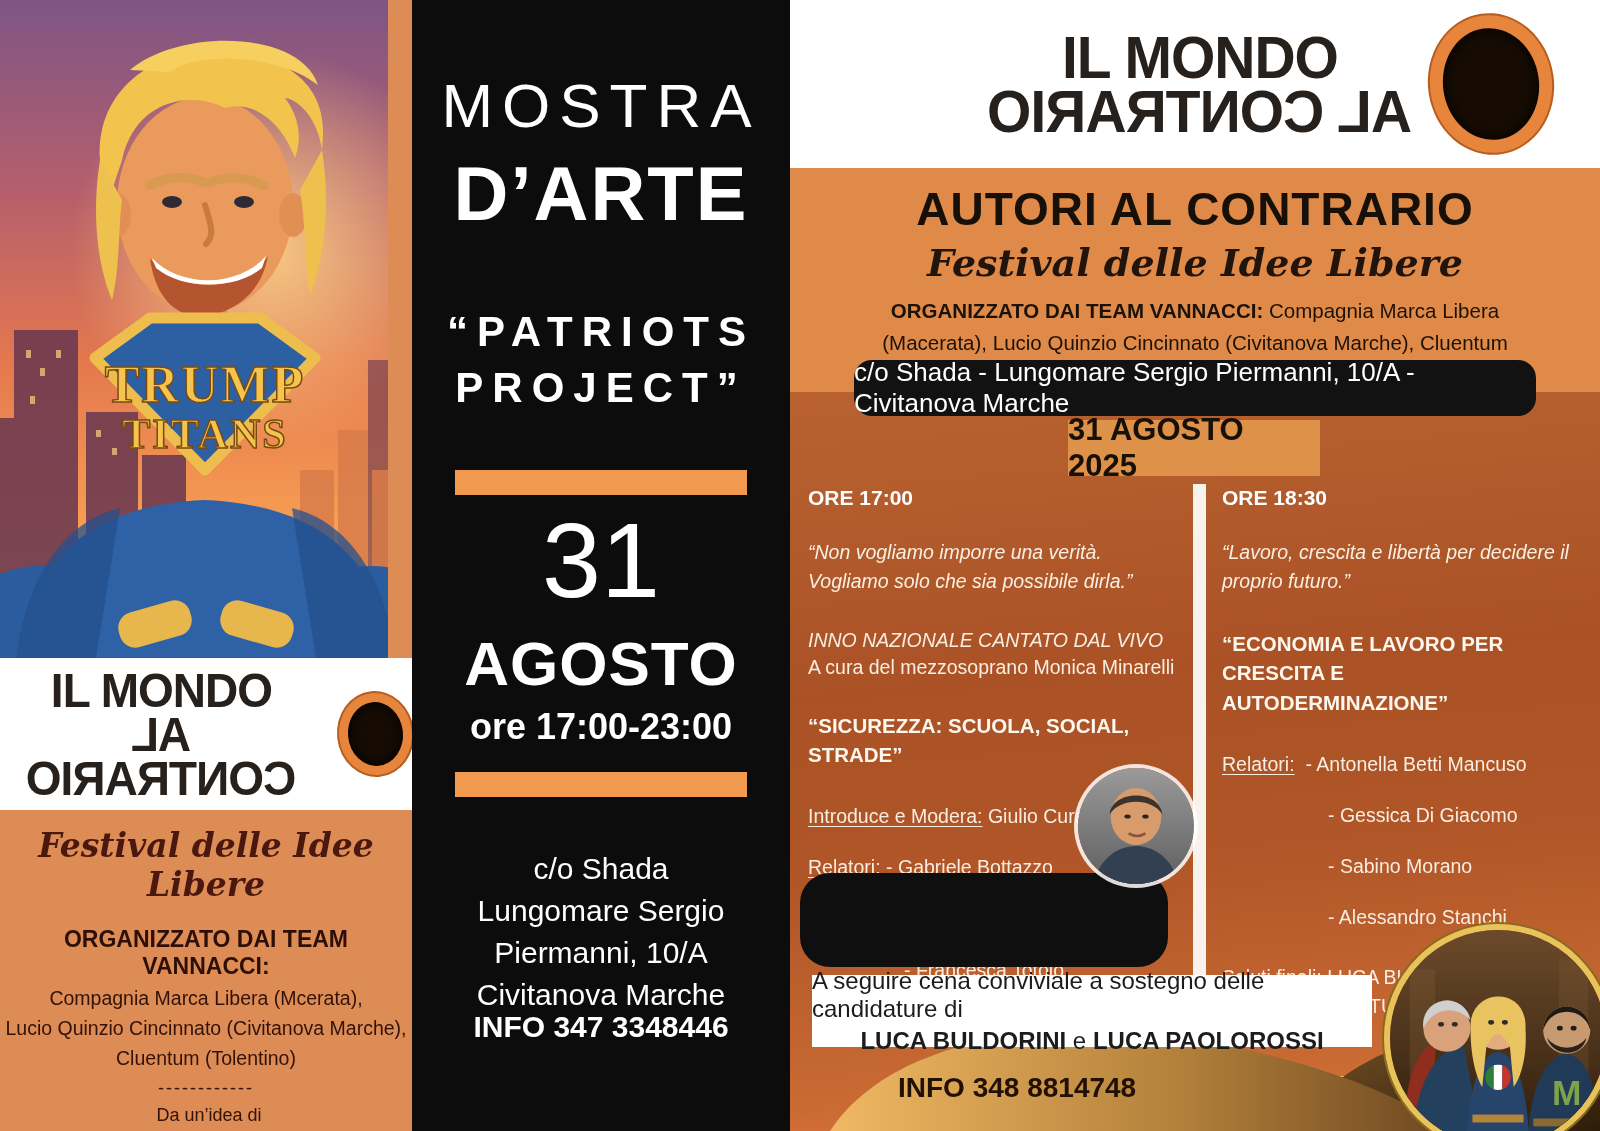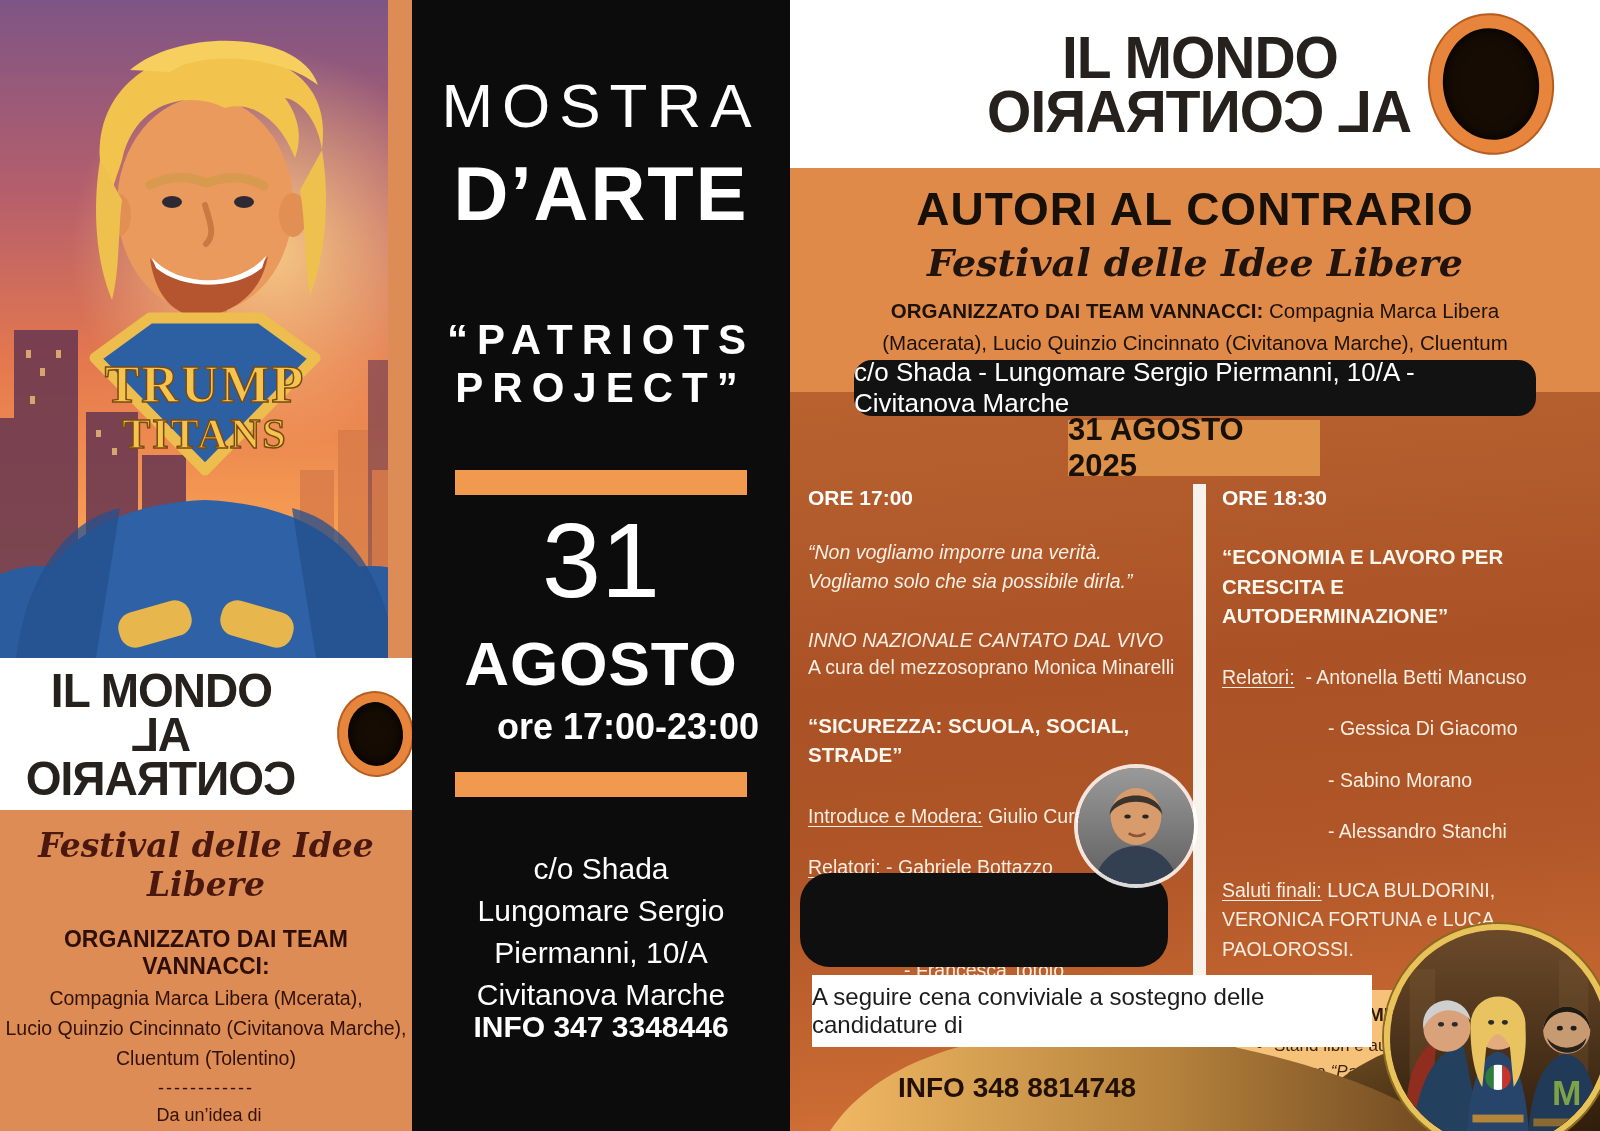--- a/index.html
+++ b/index.html
@@ -28,28 +28,28 @@
   .org-line-l{font-size:19.5px;margin-top:7px;color:#331209;}
   .dashes{font-size:18px;letter-spacing:2px;margin-top:8px;color:#331209;}
   .credit-line{font-size:18px;margin-top:6px;color:#331209;padding-left:6px;}
 
   
   .center-panel{position:absolute;left:412px;top:0;width:378px;height:1131px;background:#0c0c0c;
                 color:#ffffff;text-align:center;}
   .cp{position:absolute;left:0;width:378px;}
   .cp-mostra{top:70px;font-size:62px;font-weight:400;letter-spacing:9px;}
   .cp-darte{top:150px;font-size:76px;font-weight:800;letter-spacing:2px;}
-  .cp-pat1{top:316px;font-size:42px;font-weight:700;letter-spacing:9px;}
+  .cp-pat1{top:308px;font-size:42px;font-weight:700;letter-spacing:9px;}
   .cp-pat2{top:364px;font-size:42px;font-weight:700;letter-spacing:9px;}
   .cp-bar{left:43px;width:292px;height:25px;background:#f0994f;}
   .cp-bar1{top:470px;}
   .cp-bar2{top:772px;}
   .cp-31{top:500px;font-size:106px;font-weight:500;}
   .cp-agosto{top:628px;font-size:62px;font-weight:700;letter-spacing:1px;}
-  .cp-ore{top:706px;font-size:36px;font-weight:700;padding-left:27px;}
+  .cp-ore{top:706px;font-size:36px;font-weight:700;}
   .cp-venue{top:848px;font-size:30px;line-height:1.4;}
   .cp-info{top:1010px;font-size:30px;font-weight:700;}
 
   
   .right-panel{position:absolute;left:790px;top:0;width:810px;height:1131px;}
   .rp-header{position:absolute;left:0;top:0;width:810px;height:168px;background:#ffffff;
              display:flex;align-items:center;justify-content:center;gap:18px;padding-left:150px;box-sizing:border-box;}
   .rp-header .logo-text{font-size:57px;}
   .rp-orange{position:absolute;left:0;top:168px;width:810px;height:224px;background:#e08a49;text-align:center;}
   .rp-title{margin-top:14px;font-size:46px;font-weight:800;color:#171009;letter-spacing:1px;}
@@ -281,40 +281,45 @@
           <ellipse cx="64" cy="46" rx="3" ry="2" fill="#2b2520"></ellipse>
           <path d="M48,62 q8,5 16,0" stroke="#8a5437" stroke-width="2.4" fill="none"></path>
         </svg>
       </div>
 
       <div class="video-box">
       </div>
 
       <div class="session s2">
         <div class="sess-time">ORE 18:30</div>
+        <div class="quote">
+          <div>“Lavoro, crescita e libertà per decidere il</div>
+          <div>proprio futuro.”</div>
+        </div>
         <div class="talk-title">
           <div>“ECONOMIA E LAVORO PER CRESCITA E</div>
           <div>AUTODERMINAZIONE”</div>
         </div>
         <div class="roleline first"><span class="u">Relatori:</span>&nbsp; <span>- Antonella Betti Mancuso</span></div>
         <div class="roleline indent2">- Gessica Di Giacomo</div>
         <div class="roleline indent2">- Sabino Morano</div>
         <div class="roleline indent2">- Alessandro Stanchi</div>
         <div class="saluti"><span class="u">Saluti finali:</span><span> LUCA BULDORINI, VERONICA FORTUNA e LUCA PAOLOROSSI.</span></div>
         <div class="side-box">
           <div class="side-box-title">IN CONTEMPORANEA</div>
           <ul>
             <li>Stand libri e autografi</li>
             <li><span>Mostra </span><i>“Patriots Project”</i></li>
           </ul>
         </div>
       </div>
 
       <div class="dinner-box">
         <div class="dinner-l1">A seguire cena conviviale a sostegno delle candidature di</div>
+        <div class="dinner-l2"><b>LUCA BULDORINI</b><span> e </span><b>LUCA PAOLOROSSI</b></div>
       </div>
 
       <div class="rp-info">INFO 348 8814748</div>
 
       <div class="heroes-badge">
         <svg viewBox="0 0 220 220" width="216" height="216">
           <defs>
             <linearGradient id="hbg" x1="0" y1="0" x2="0" y2="1">
               <stop offset="0" stop-color="#6b4a2a"></stop>
                 <stop offset="1" stop-color="#2f1d0c"></stop>

